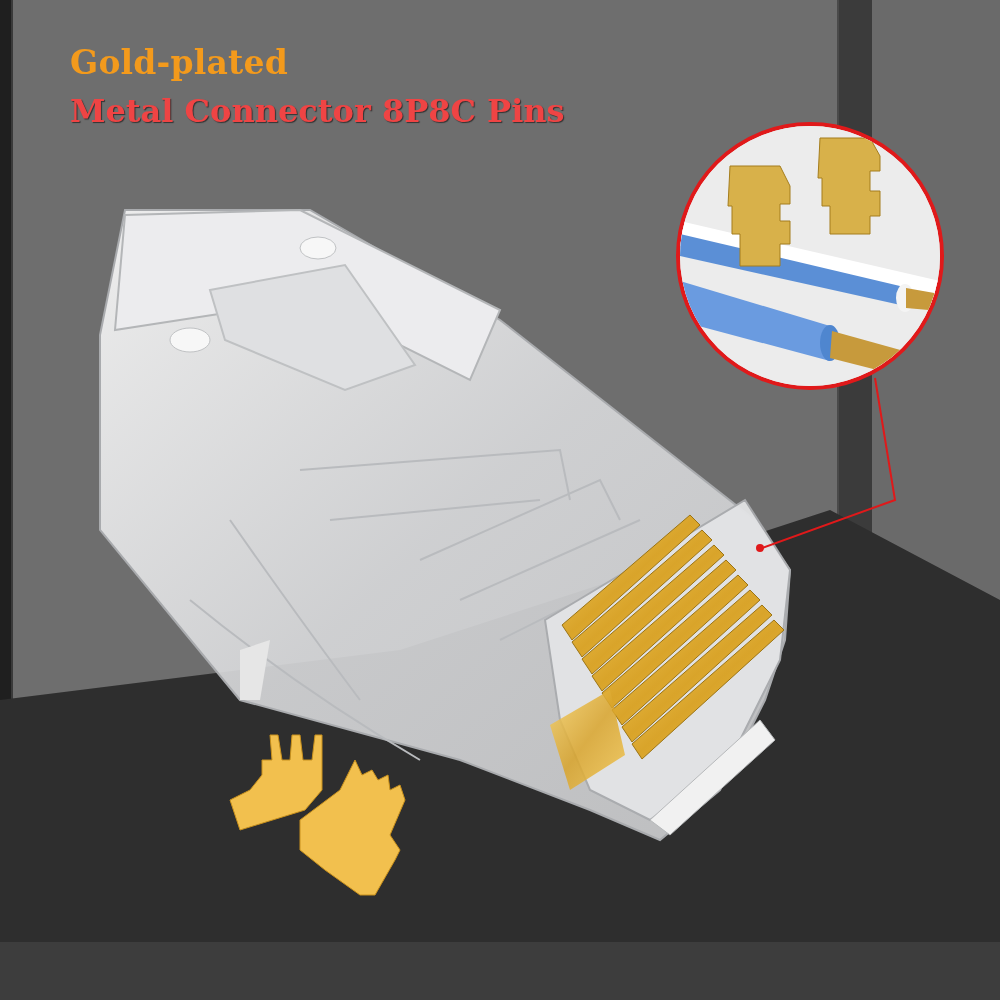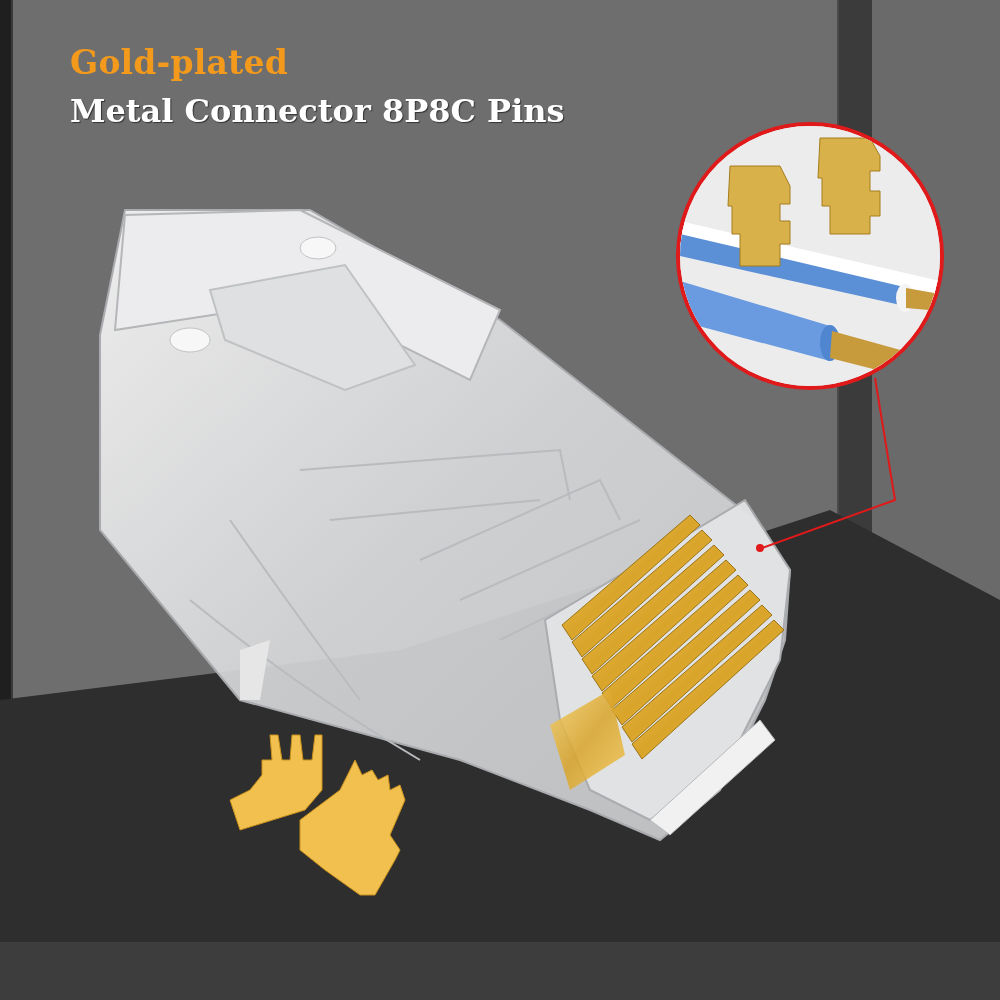--- a/index.html
+++ b/index.html
@@ -9,21 +9,21 @@
   .left-frame::after { content: ""; position: absolute; right: 0; top: 0; width: 2px; height: 100%; background: #3a3a3a; }
   .wall { position: absolute; left: 13px; top: 0; width: 987px; height: 1000px; background: #6e6e6e; }
   .right-post { position: absolute; left: 837px; top: 0; width: 35px; height: 840px; background: #3b3b3b; }
   .right-post::before { content:""; position:absolute; left:0; top:0; width:2px; height:100%; background:#4a4a4a; }
   .right-wall { position: absolute; left: 872px; top: 0; width: 128px; height: 900px; background: #6a6a6a; }
   .floor { position: absolute; left: 0; top: 0; width: 1000px; height: 1000px; background: #2e2e2e;
     clip-path: polygon(0 700px, 400px 650px, 830px 510px, 1000px 600px, 1000px 1000px, 0 1000px); }
   .floor-ledge { position: absolute; left: 0; top: 942px; width: 1000px; height: 58px; background: #3d3d3d; }
   .title { position: absolute; left: 70px; top: 46px; line-height: 1; font-weight: bold; }
   .title .line1 { color: #f39a1c; font-size: 33px; display: block; letter-spacing: 0.2px; }
-  .title .line2 { color: #ffffff; font-size: 32px; display: block; margin-top: 16px; text-shadow: 1px 1px 1px #333; }
+  .title .line2 { color: #ef4444; font-size: 32px; display: block; margin-top: 16px; text-shadow: 1px 1px 1px #333; }
 
   
   .plug { position: absolute; left: 0; top: 0; width: 1000px; height: 1000px; }
   
   .callout { position: absolute; left: 676px; top: 122px; width: 268px; height: 268px; border-radius: 50%; border: 4px solid #e0191a; background: #e9e9e9; overflow: hidden; box-sizing: border-box; }
 </style>
 </head>
 <body>
 
 <div class="scene">

